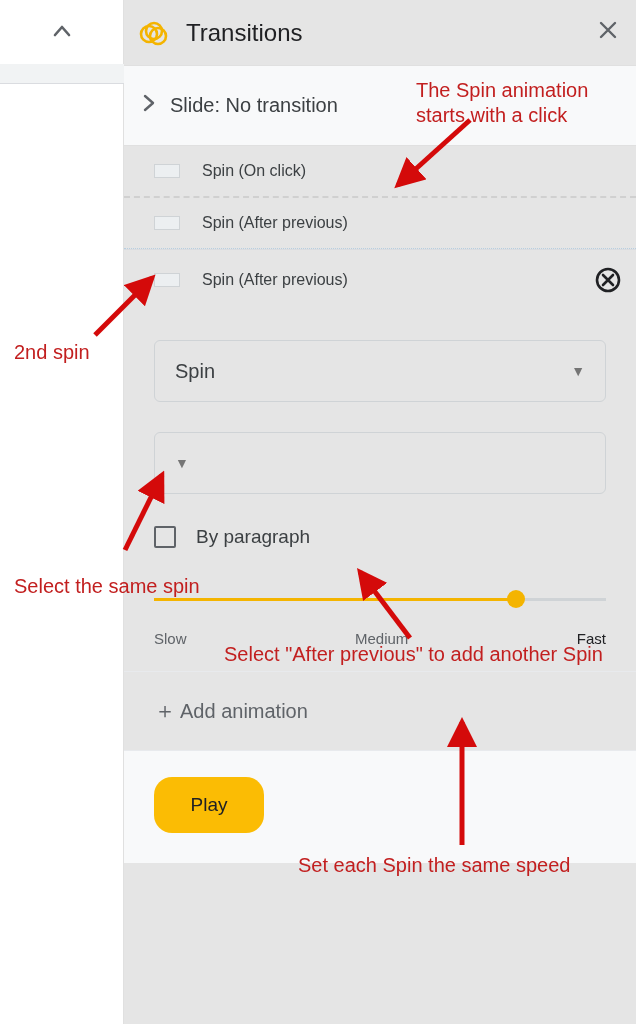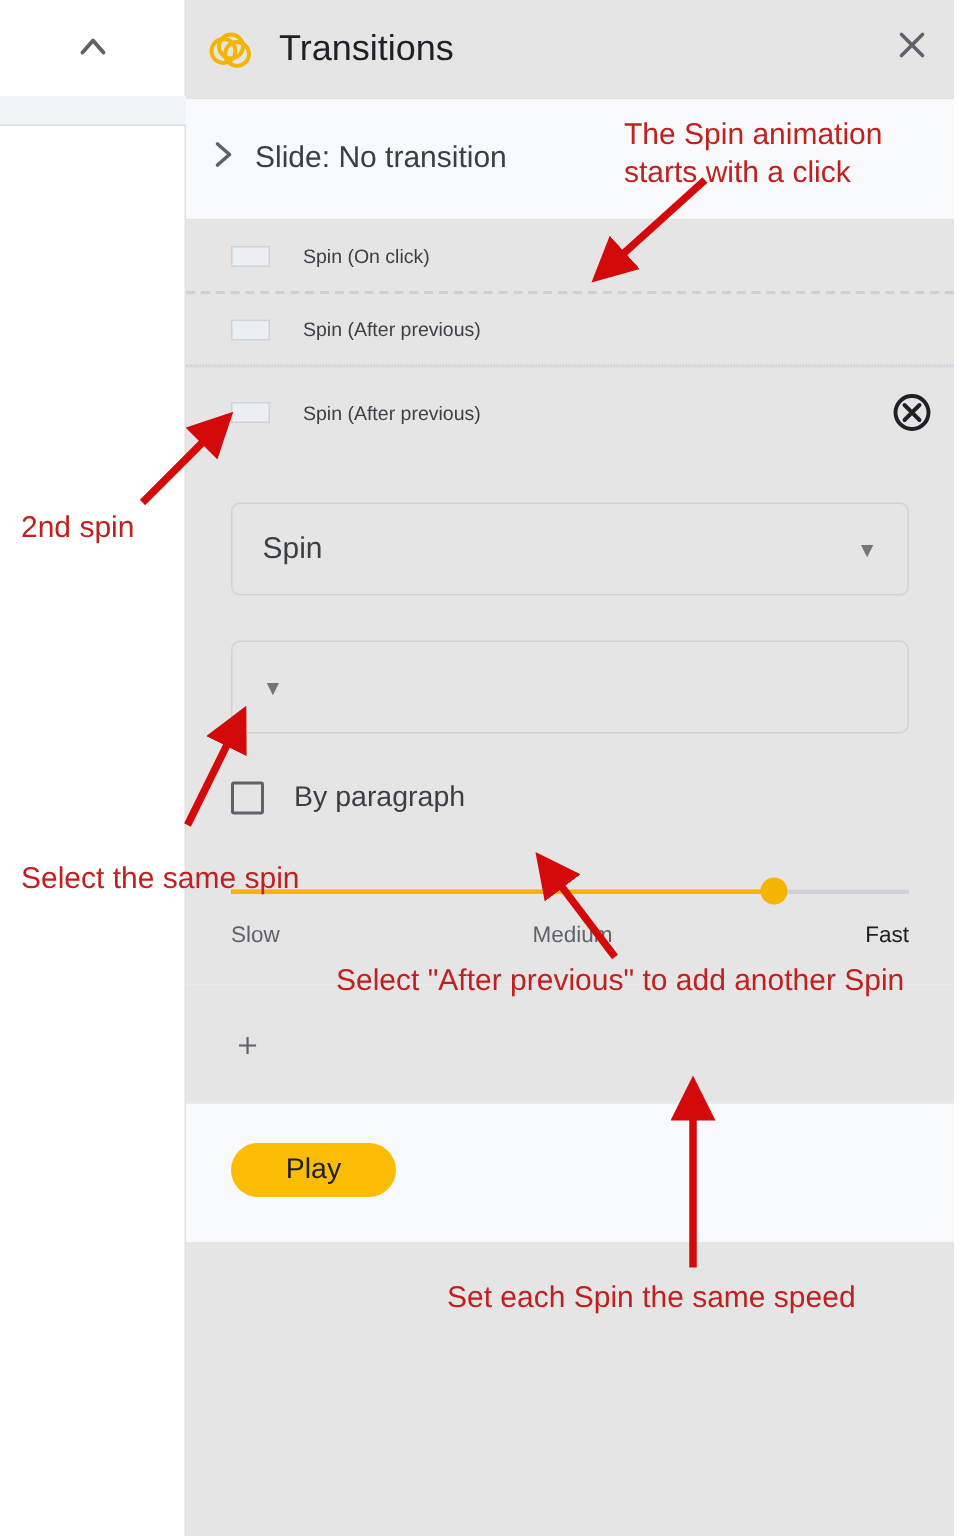--- a/index.html
+++ b/index.html
@@ -69,35 +69,35 @@
     color:#5f6368;
     font-weight:400;
   }
 
   .section-slide {
     background:#f8f9fa;
     border-top:1px solid #e0e0e0;
     border-bottom:1px solid #e0e0e0;
     padding:28px 18px;
     display:flex;
-    align-items:flex-start;
+    align-items:center;
     color:#3c4043;
     font-size:20px;
   }
   .section-slide .chev {
     font-size:20px;
     color:#5f6368;
     width:28px;
   }
 
   .anim-item {
     display:flex;
     align-items:center;
     padding:16px 18px 16px 30px;
-    font-size:13px;
+    font-size:16px;
     color:#3c4043;
     position:relative;
   }
   .anim-item .obj-box {
     width:26px; height:14px;
     background:#eceff1;
     border:1px solid #cfd3d6;
     margin-right:22px;
   }
   .anim-item.first { border-bottom:2px dashed #d0d0d0; }
@@ -175,21 +175,21 @@
     border-radius:50%;
     background:#f4b400;
     left:80%;
     transform:translateX(-50%);
   }
   .slider-labels {
     display:flex;
     justify-content:space-between;
     font-size:15px;
     color:#5f6368;
-    margin-top:12px;
+    margin-top:22px;
   }
   .slider-labels .right { color:#202124; }
 
   .add-animation {
     border-top:1px solid #e8eaed;
     padding:24px 30px;
     display:flex;
     align-items:center;
     color:#5f6368;
     font-size:20px;
@@ -198,21 +198,21 @@
 
   .play-row {
     background:#f8f9fa;
     border-top:1px solid #e8eaed;
     padding:26px 30px 30px;
   }
   .play-btn {
     background:#fbbc04;
     border-radius:18px;
     width:110px;
-    height:36px;
+    height:56px;
     display:flex;
     align-items:center;
     justify-content:center;
     color:#202124;
     font-size:19px;
     font-weight:500;
     text-align:center;
   }
 
   
@@ -316,20 +316,21 @@
       <div class="slider-labels">
         <span>Slow</span>
         <span>Medium</span>
         <span class="right">Fast</span>
       </div>
     </div>
   </div>
 
   <div class="add-animation">
     <span class="plus">＋</span>
+    <span>Add animation</span>
   </div>
 
   <div class="play-row">
     <div class="play-btn">
       <span>Play</span>
     </div>
   </div>
 </div>
 
 <div class="annot" style="left:416px; top:78px;">The Spin animation

